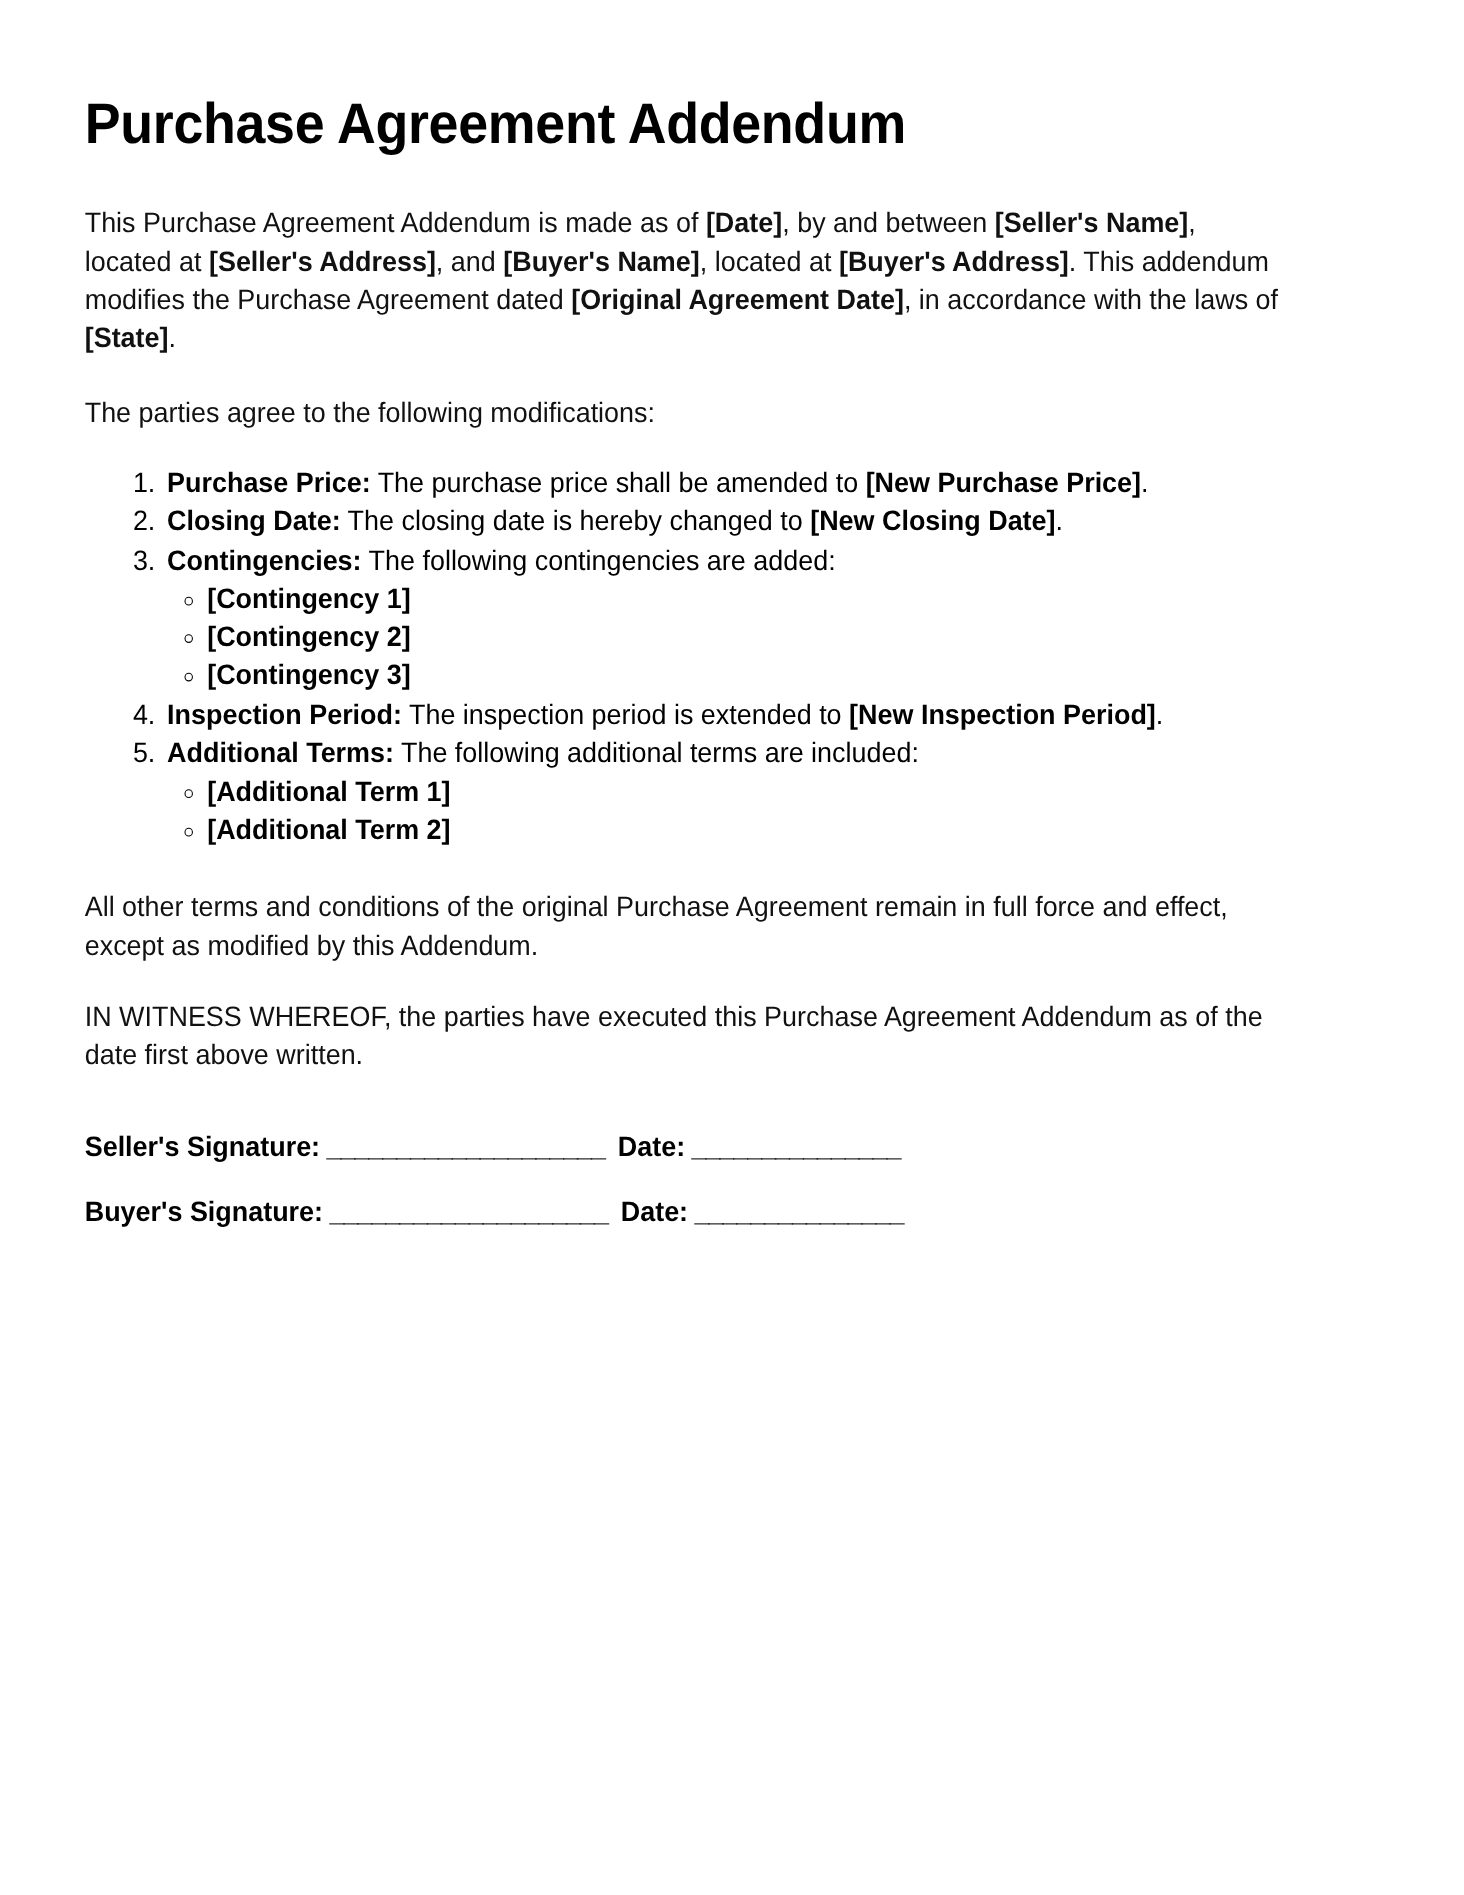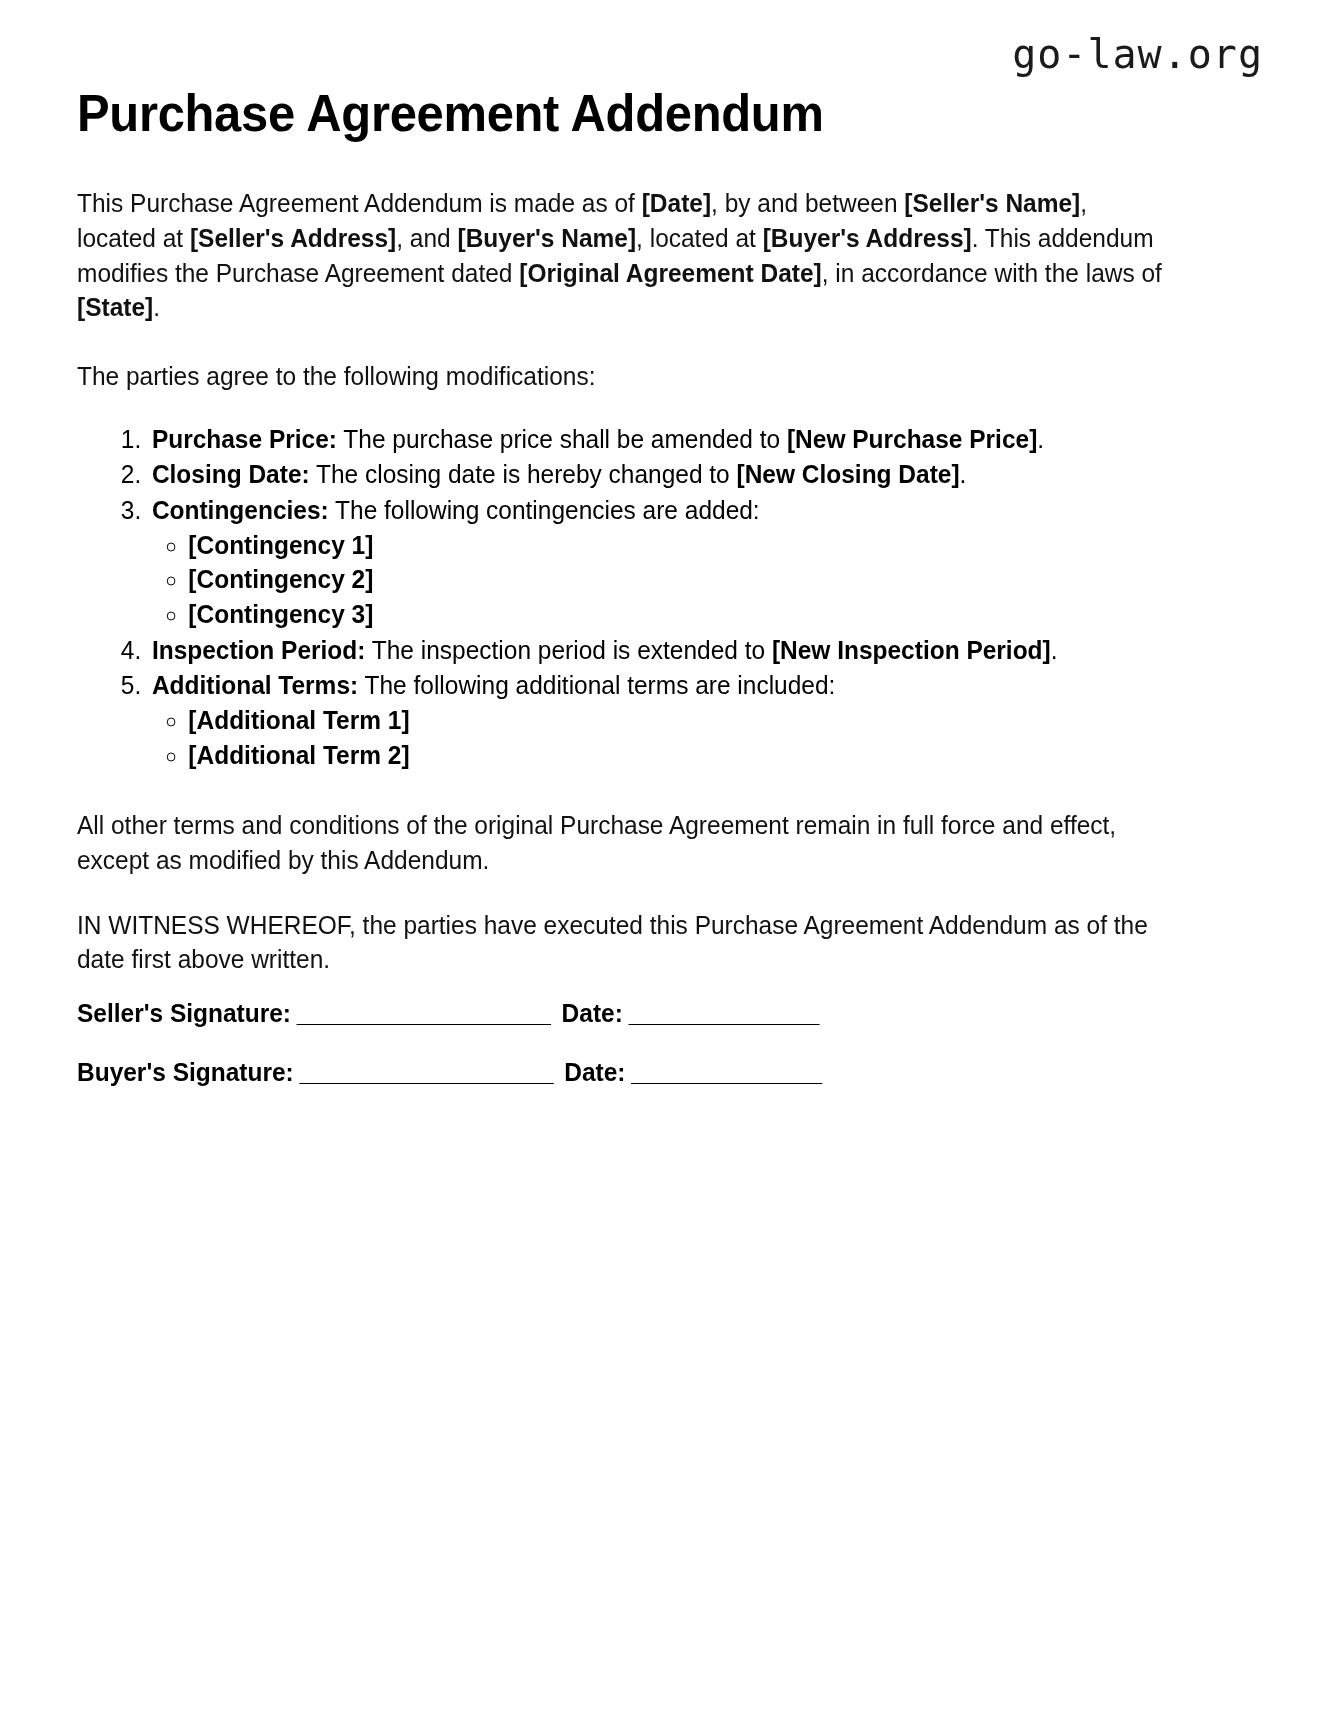--- a/index.html
+++ b/index.html
@@ -84,39 +84,38 @@
   ul.subs {
     margin: 0;
     padding-left: 38px;
     list-style-type: circle;
   }
   ul.subs > li {
     margin: 0;
     font-weight: bold;
   }
   .sig-block {
-    margin-top: 20px;
+    margin-top: 50px;
   }
   .sig-row {
     font-size: 25.5px;
     font-weight: bold;
     line-height: 1.3;
     margin-bottom: 26px;
     white-space: pre;
     transform: scaleX(0.96);
     transform-origin: left top;
   }
   .rule { letter-spacing: -1px; }
 </style>
 </head>
 <body>
 
 <div class="page">
 
-  <div class="brand">go-law.org</div>
 
   <div class="content">
 
     <h1 class="doc-title">Purchase Agreement Addendum</h1>
 
     <p class="body-par intro"><span>This Purchase Agreement Addendum is made as of </span><b>[Date]</b><span>, by and between </span><b>[Seller's Name]</b><span>, located at </span><b>[Seller's Address]</b><span>, and </span><b>[Buyer's Name]</b><span>, located at </span><b>[Buyer's Address]</b><span>. This addendum modifies the Purchase Agreement dated </span><b>[Original Agreement Date]</b><span>, in accordance with the laws of </span><b>[State]</b><span>.</span></p>
 
     <p class="body-par lead-in">The parties agree to the following modifications:</p>
 
     <ol class="mods">

